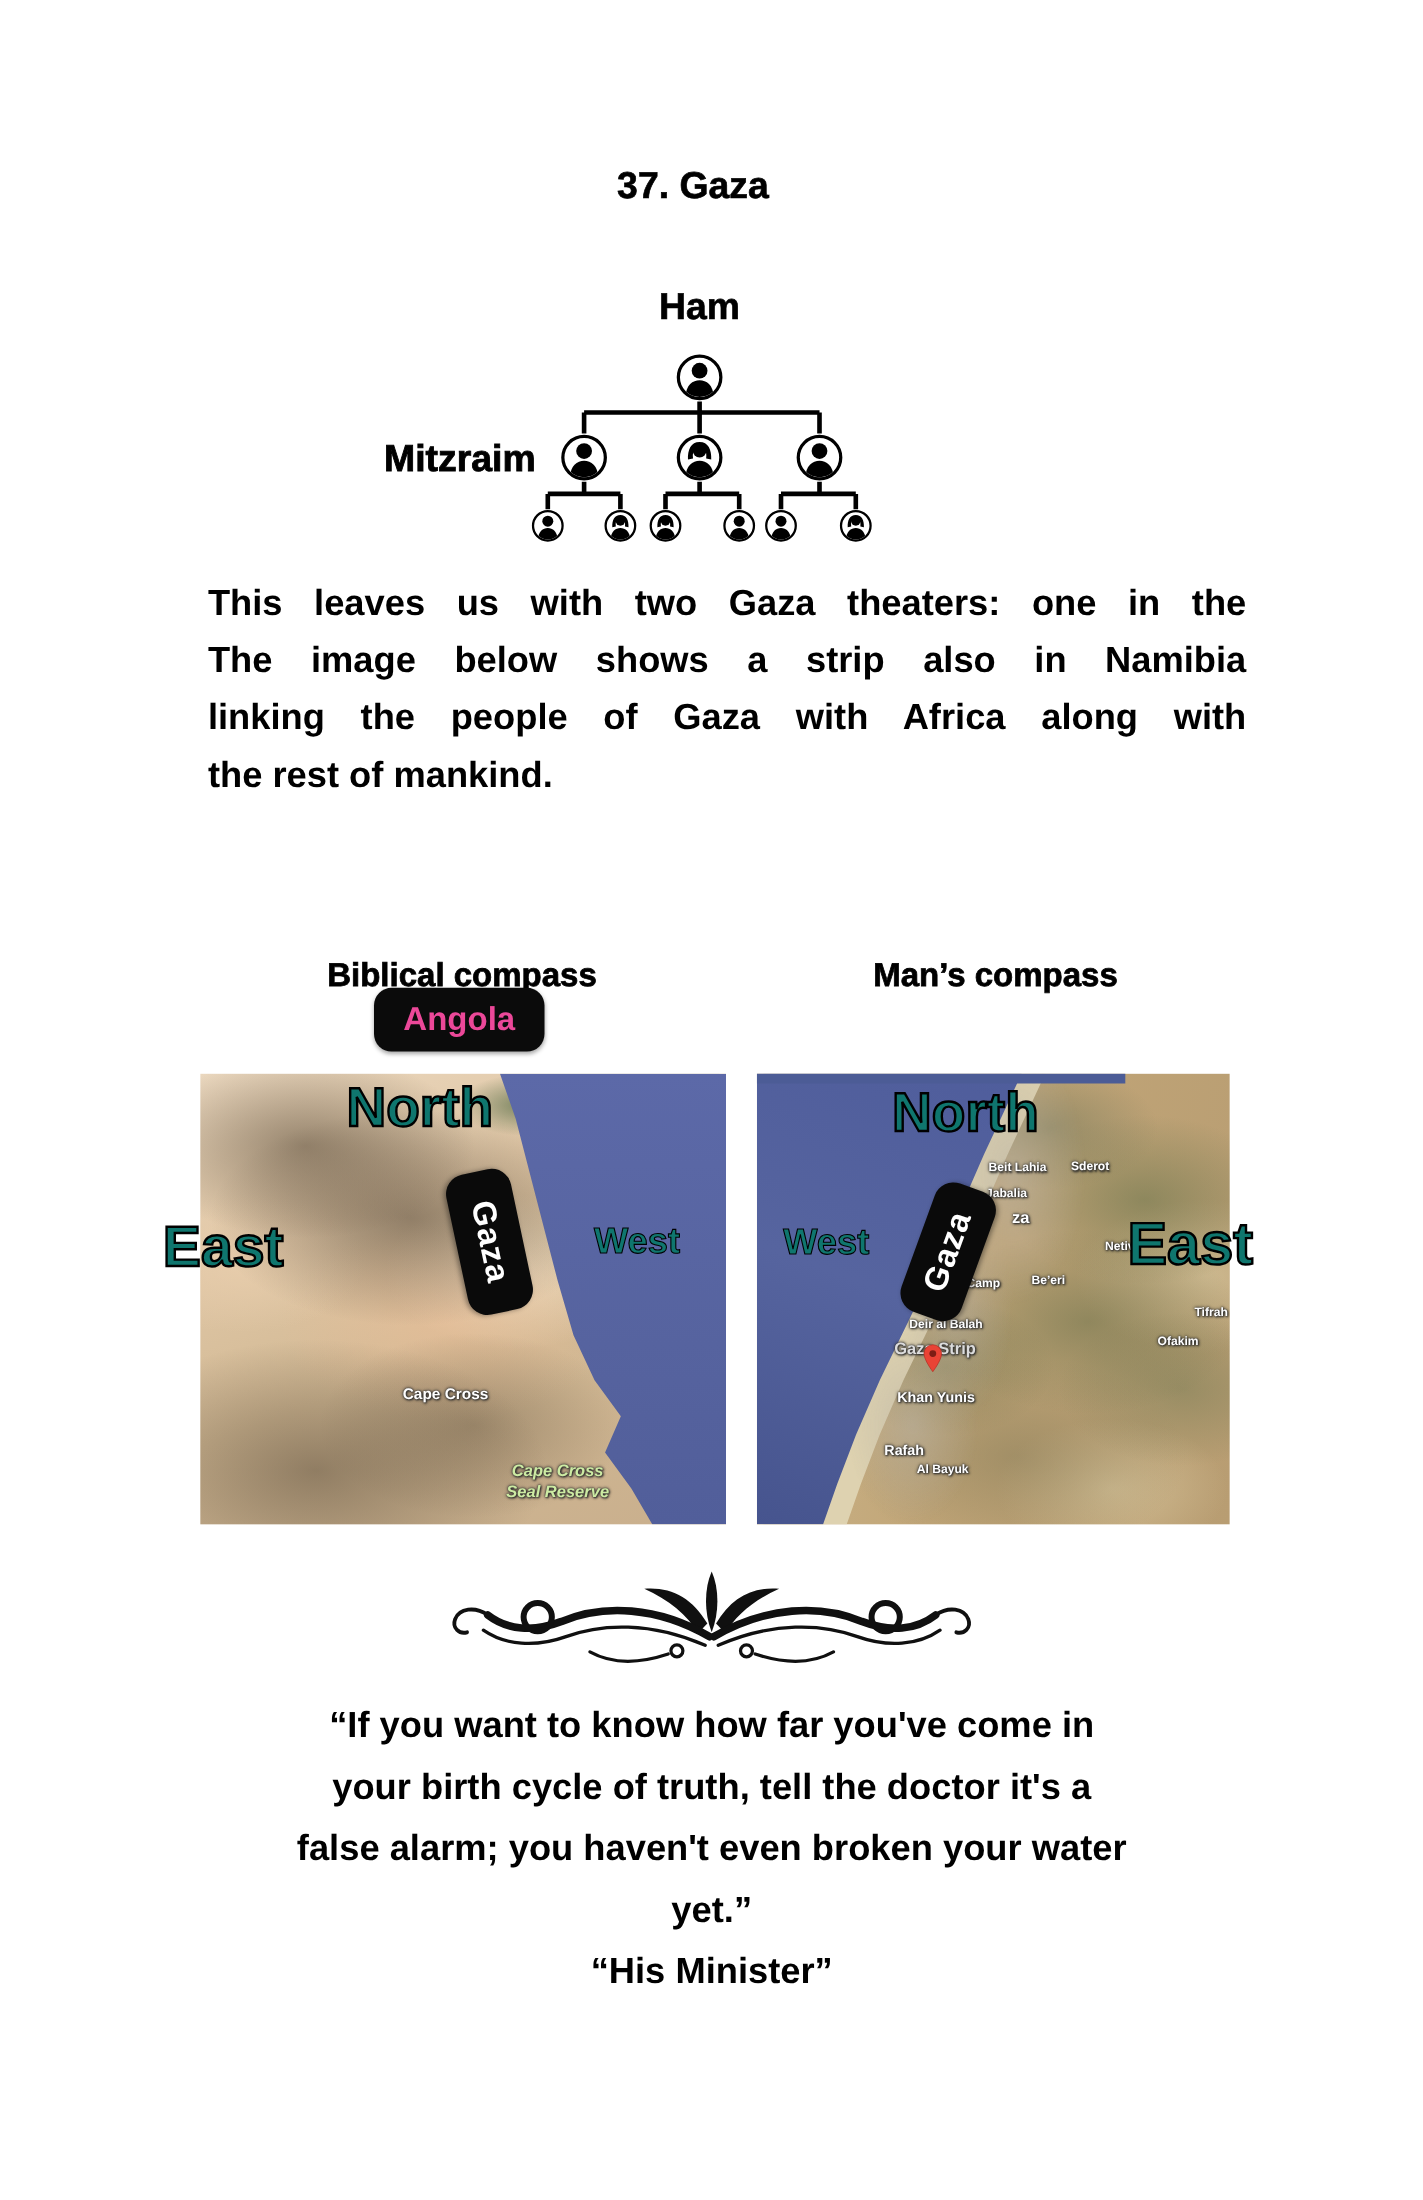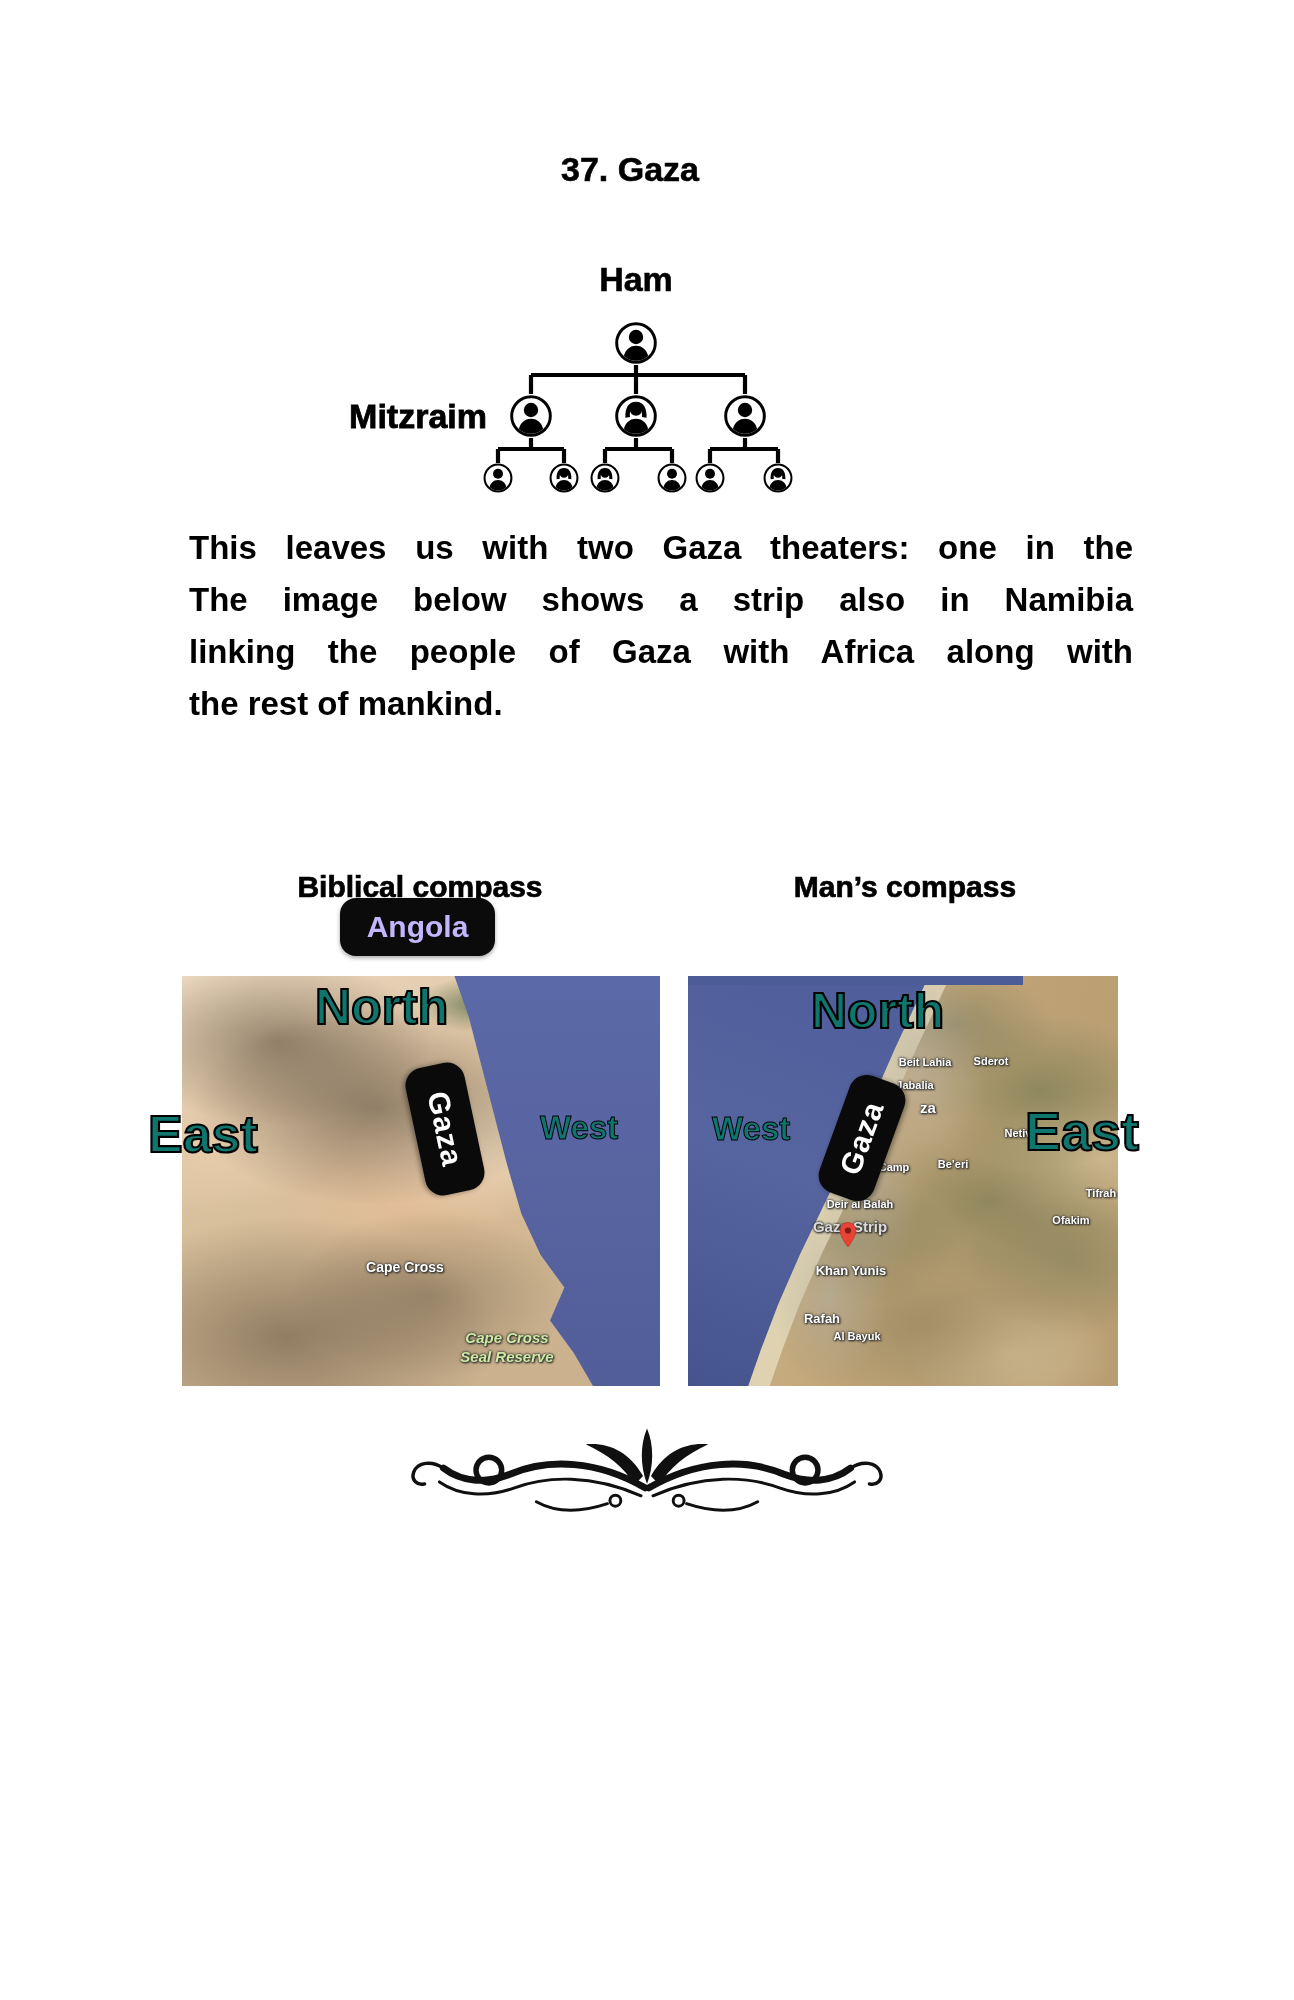--- a/index.html
+++ b/index.html
@@ -15,21 +15,21 @@
   .tree-svg{left:320px;top:300px;}
 
   .para{left:189px;top:522px;width:944px;font-size:33px;font-weight:700;line-height:52px;}
   .para .ln{text-align:justify;text-align-last:justify;}
   .para .ln:last-child{text-align-last:left;}
 
   .compass-h{top:870px;width:320px;font-size:30px;font-weight:700;-webkit-text-stroke:.7px #000;}
   .compass-h.left{left:260px;}
   .compass-h.right{left:745px;}
 
-  .badge{top:898px;height:58px;background:#0b0b0b;color:#c4b5fd;border-radius:16px;
+  .badge{top:898px;height:58px;background:#0b0b0b;color:#ec4899;border-radius:16px;
          display:flex;align-items:center;justify-content:center;font-size:30px;font-weight:700;
          box-shadow:0 2px 4px rgba(0,0,0,.35);}
   .badge.left{left:340px;width:155px;}
   .badge.right{left:780px;width:242px;}
 
   .map{top:976px;height:410px;overflow:visible;}
   .map-clip{position:absolute;inset:0;overflow:hidden;}
   .map.left{left:182px;width:478px;}
   .map.right{left:688px;width:430px;}
 
@@ -219,14 +219,23 @@
       <path d="M262 64 C310 36 360 34 398 50 C424 60 448 58 466 44" stroke-width="7"></path>
       <path d="M266 72 C316 50 362 52 394 64 C422 74 450 72 470 58" stroke-width="3"></path>
       <circle cx="420" cy="46" r="13" stroke-width="5.5"></circle>
       <path d="M466 44 C478 36 492 38 496 48 C499 56 492 62 485 60" stroke-width="3.5"></path>
       <path d="M300 80 C330 90 354 88 372 78" stroke-width="3"></path>
       <circle cx="292" cy="77" r="5.5" stroke-width="3"></circle>
     </g>
     <use href="#fl" transform="matrix(-1 0 0 1 520 0)"></use>
   </svg>
 
+  <div class="abs quote">
+    <div>
+        <div class="qln">“If you want to know how far you've come in</div>
+        <div class="qln">your birth cycle of truth, tell the doctor it's a</div>
+        <div class="qln">false alarm; you haven't even broken your water</div>
+        <div class="qln">yet.”</div>
+      </div>
+    <div>“His Minister”</div>
+  </div>
 
 </div>
 
 </body></html>

